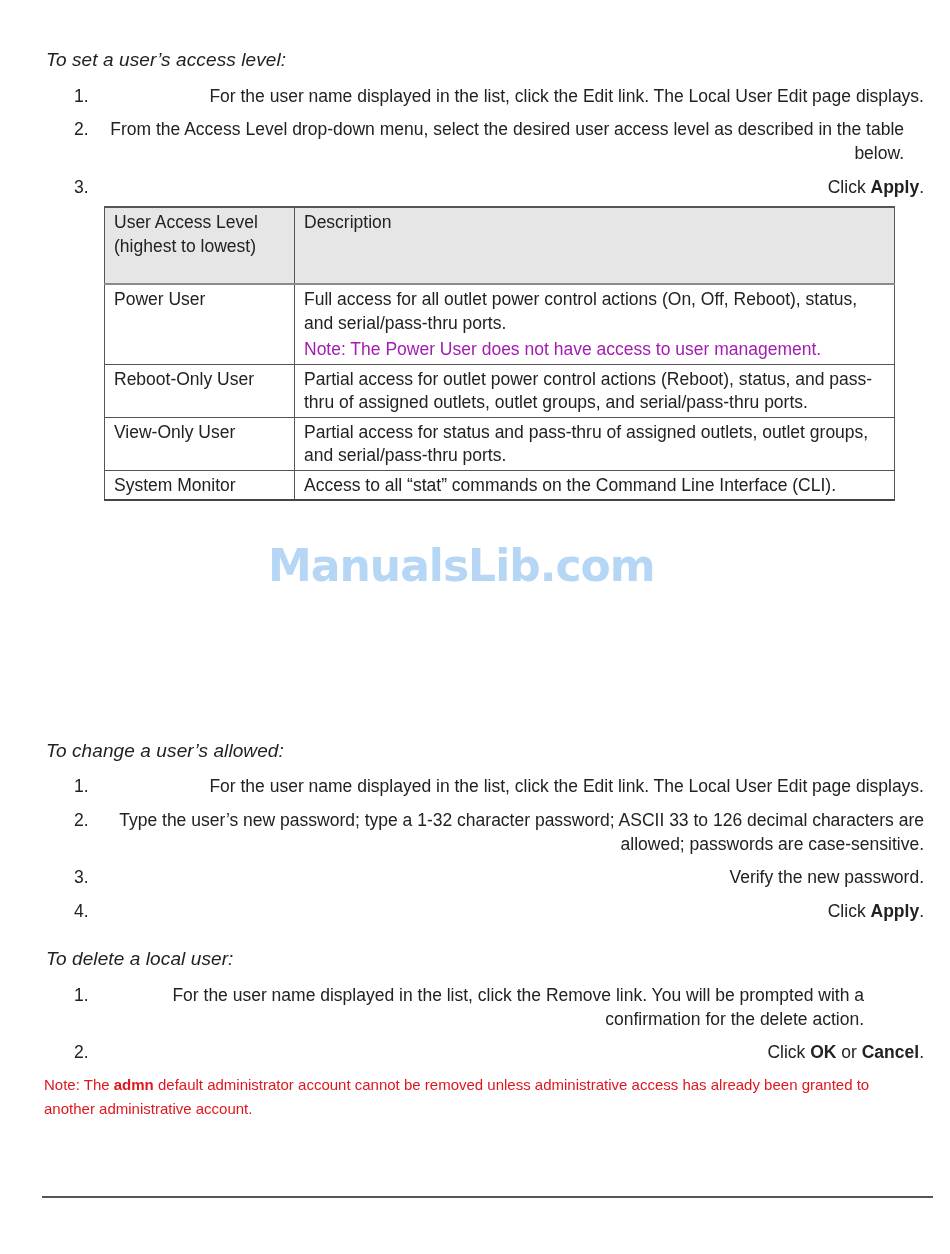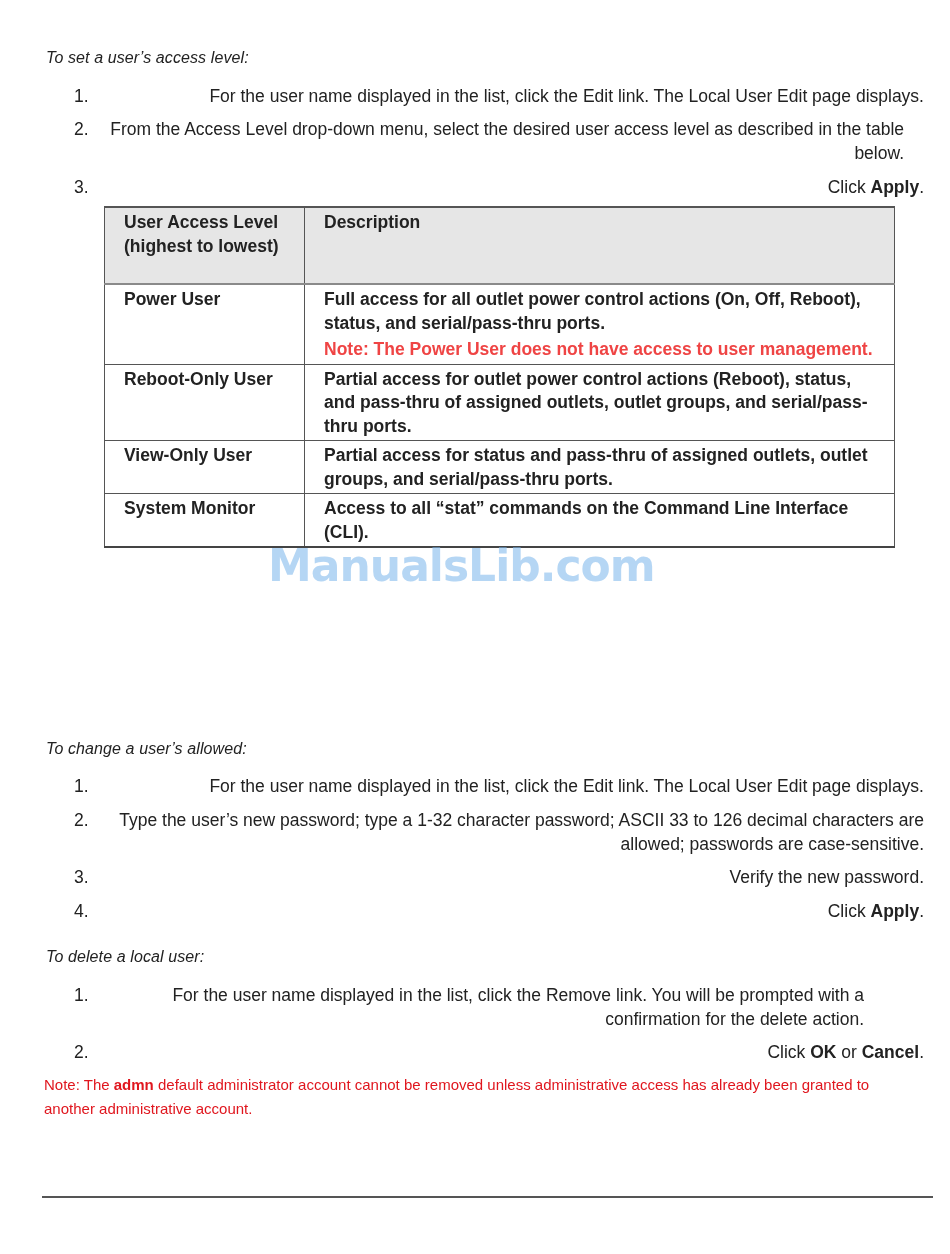--- a/index.html
+++ b/index.html
@@ -2,38 +2,38 @@
 <html><head>
 <meta charset="utf-8">
 <style>
   html, body { margin: 0; padding: 0; background: #ffffff; }
   body {
     width: 950px; height: 1254px; position: relative; overflow: hidden;
     font-family: "Liberation Sans", sans-serif; color: #222222;
   }
   .page { position: absolute; left: 0; top: 0; width: 950px; height: 1254px; }
   .proc-title {
-    position: absolute; left: 46px; font-style: italic; font-size: 16px; color: #222;
+    position: absolute; left: 46px; font-style: italic; font-size: 19px; color: #222;
     letter-spacing: 0.1px;
   }
   .step {
     position: absolute; left: 74px; width: 850px; font-size: 17.5px; line-height: 24px; color: #222;
     display: flex;
   }
   .step .num { width: 30px; flex: 0 0 30px; }
   .step .txt { flex: 1; text-align: right; }
   .bold { font-weight: bold; font-weight: 600; }
-  .red { color: #ef4444; }
+  .red { color: #a21caf; }
   table.levels {
     position: absolute; left: 104px; top: 206px; width: 791px;
     border-collapse: collapse; font-size: 17.5px; line-height: 23.5px; color: #222;
   }
   table.levels th, table.levels td {
     border: 1px solid #555555; vertical-align: top; text-align: left;
-    padding: 3px 9px 2px 19px; font-weight: bold;
+    padding: 3px 9px 2px 9px; font-weight: normal;
   }
   table.levels thead th {
     background: #e6e6e6; border-top: 2px solid #555; border-bottom: 2px solid #8a8a8a;
     height: 70px;
   }
   table.levels td.level { width: 171px; }
   table.levels tbody tr:last-child td { border-bottom: 2px solid #444; }
   .note-line { display: block; margin-top: 3px; }
   .watermark {
     position: absolute; left: 268px; top: 540px; font-size: 44px; font-weight: bold;

